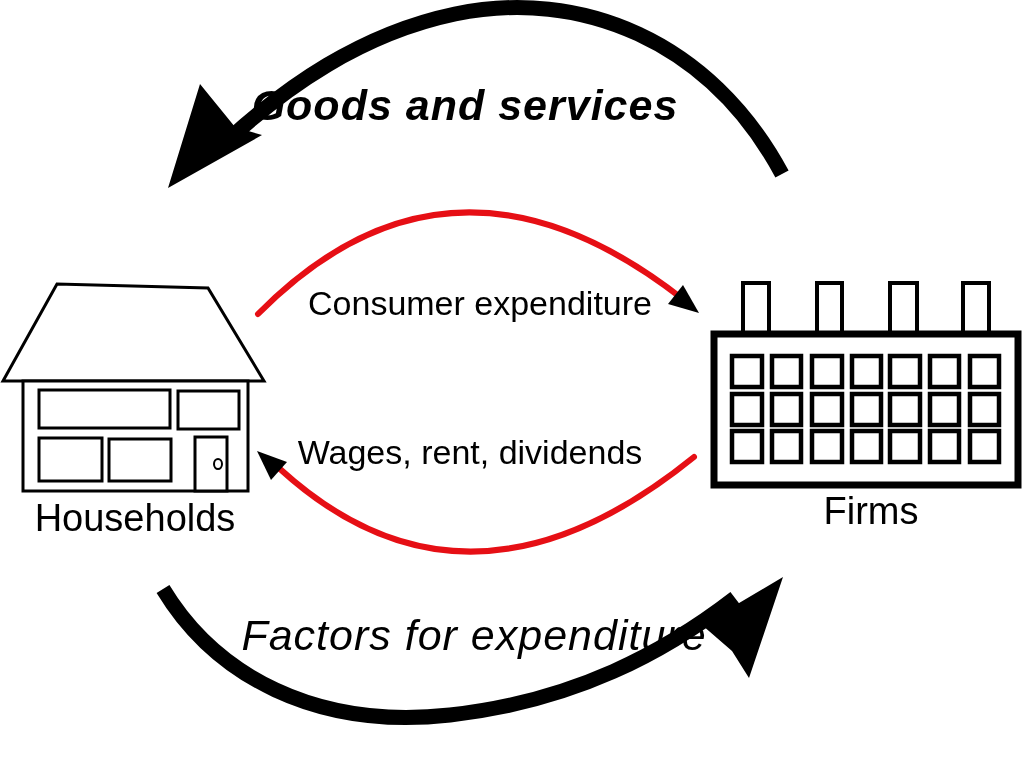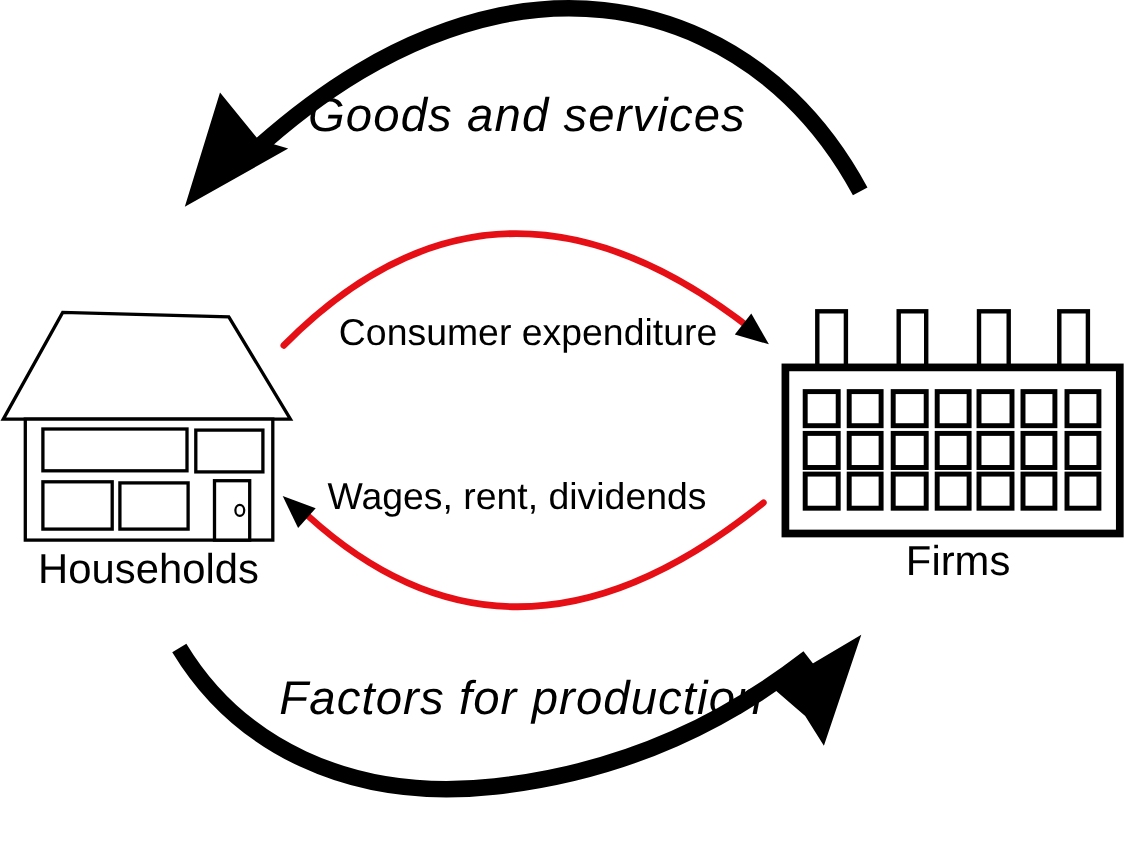--- a/index.html
+++ b/index.html
@@ -100,25 +100,25 @@
       <rect x="732" y="431" width="30" height="31" stroke-width="4.5"></rect>
       <rect x="772" y="431" width="29" height="31" stroke-width="4.5"></rect>
       <rect x="812" y="431" width="30" height="31" stroke-width="4.5"></rect>
       <rect x="852" y="431" width="29" height="31" stroke-width="4.5"></rect>
       <rect x="890" y="431" width="30" height="31" stroke-width="4.5"></rect>
       <rect x="930" y="431" width="29" height="31" stroke-width="4.5"></rect>
       <rect x="970" y="431" width="29" height="31" stroke-width="4.5"></rect>
     </g>
   </svg>
 
-  <div class="flow-label lbl-italic" style="left:239px; top:84px; width:480px;">Goods and services</div>
+  <div class="flow-label lbl-italic" style="left:225px; top:84px; width:480px;font-weight:bold;">Goods and services</div>
 
   <div class="flow-label lbl-regular" style="left:270px; top:435px; width:400px;">Wages, rent, dividends</div>
 
   <div class="flow-label lbl-regular" style="left:280px; top:286px; width:400px;">Consumer expenditure</div>
 
-  <div class="flow-label lbl-italic" style="left:234px; top:614px; width:480px;">Factors for production</div>
+  <div class="flow-label lbl-italic" style="left:234px; top:614px; width:480px;">Factors for expenditure</div>
 
   <div class="flow-label lbl-node" style="left:771px; top:492px; width:200px;">Firms</div>
 
   <div class="flow-label lbl-node" style="left:10px; top:499px; width:250px;">Households</div>
 
 </div>
 
 </body></html>

